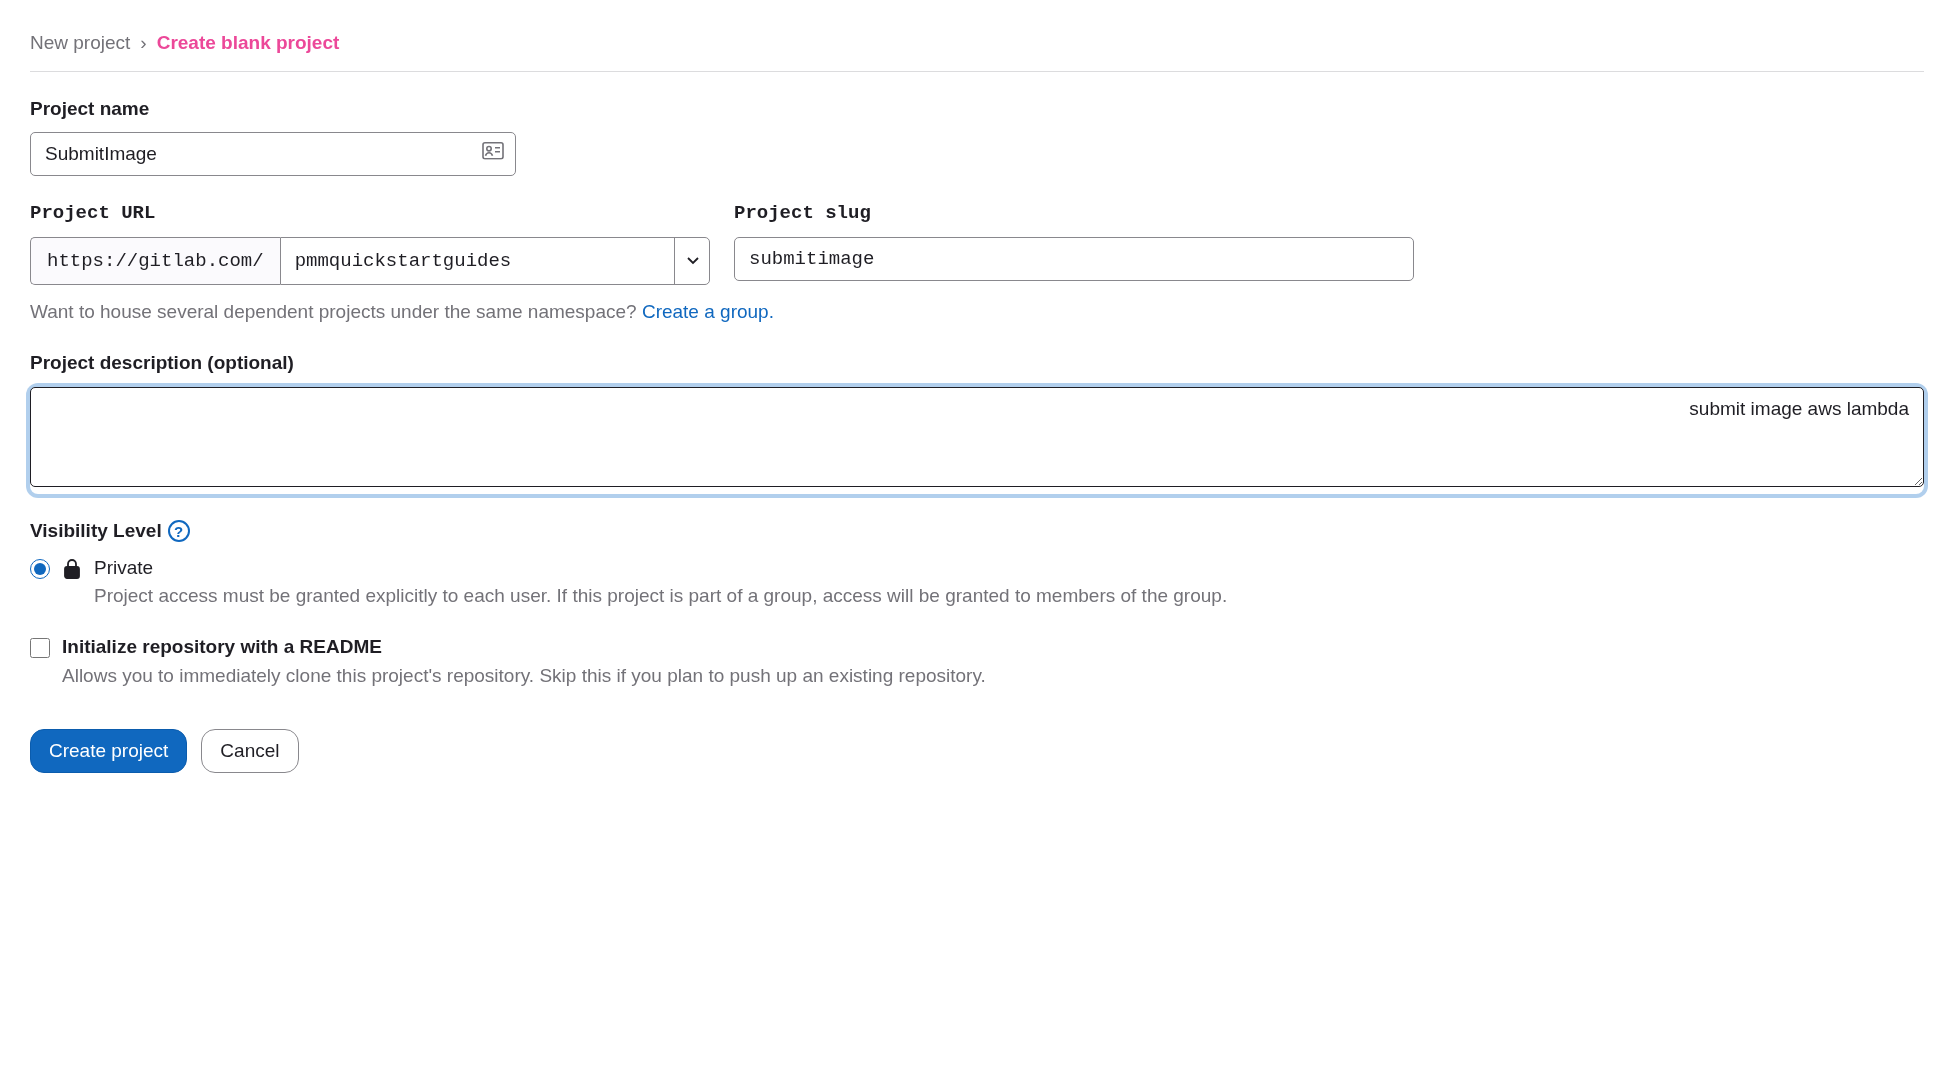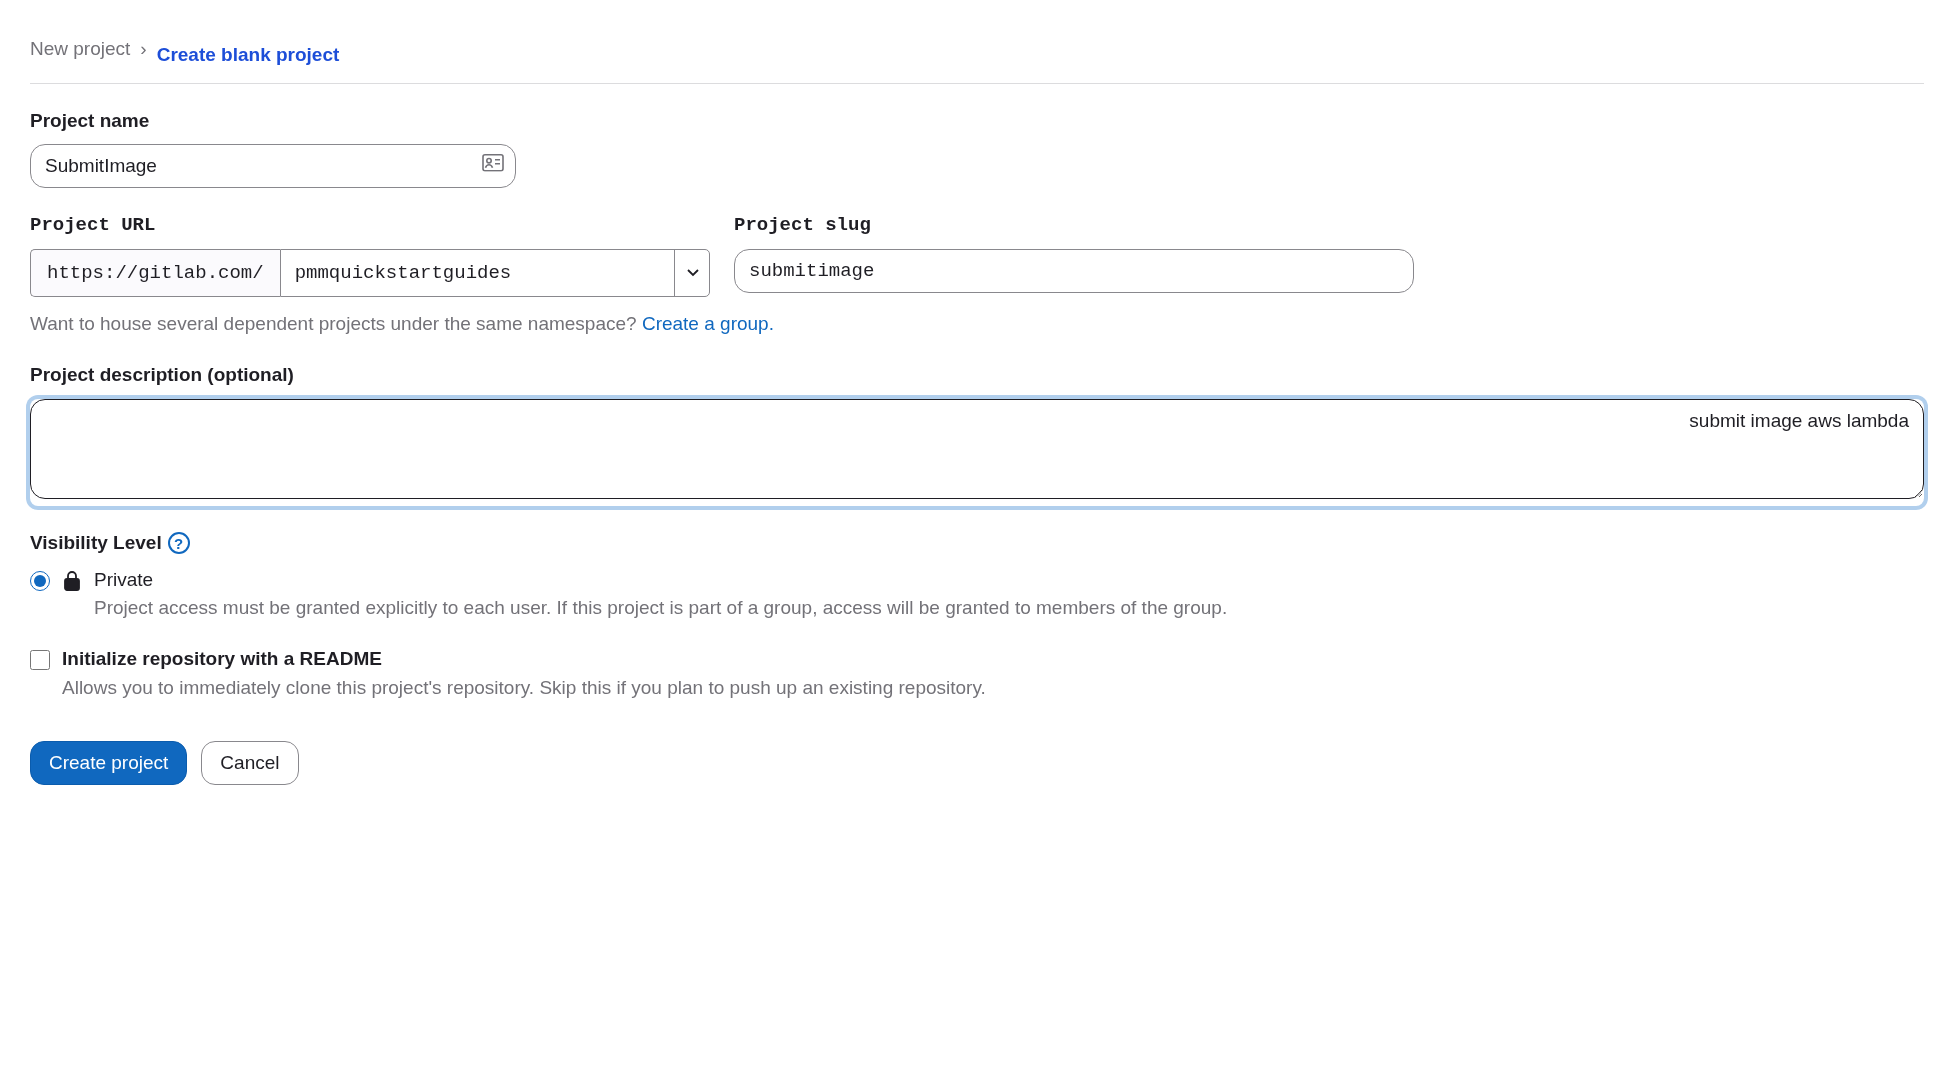--- a/index.html
+++ b/index.html
@@ -15,35 +15,35 @@
     .breadcrumb {
       display: flex;
       align-items: center;
       gap: 10px;
       padding-bottom: 14px;
       border-bottom: 1px solid #dcdcde;
       font-size: 19px;
     }
     .breadcrumb-link { color: #737278; text-decoration: none; }
     .breadcrumb-sep { color: #737278; }
-    .breadcrumb-current { color: #1d4ed8; font-weight: 600; margin-top: 12px; }
+    .breadcrumb-current { color: #ec4899; font-weight: 600; }
     .section { margin-top: 24px; }
     .label {
       font-weight: 600;
       color: #1f1e24;
       font-size: 19px;
       margin-bottom: 10px;
       display: flex;
       align-items: center;
       gap: 6px;
     }
     .input, .textarea, .select {
       width: 100%;
       border: 1px solid #89888d;
-      border-radius: 15px;
+      border-radius: 5px;
       padding: 10px 14px;
       font-size: 19px;
       font-family: inherit;
       background: #fff;
       color: #1f1e24;
     }
     .input-name-wrap { position: relative; width: 486px; }
     .input-name-wrap .input { padding-right: 44px; }
     .input-name-icon {
       position: absolute;

